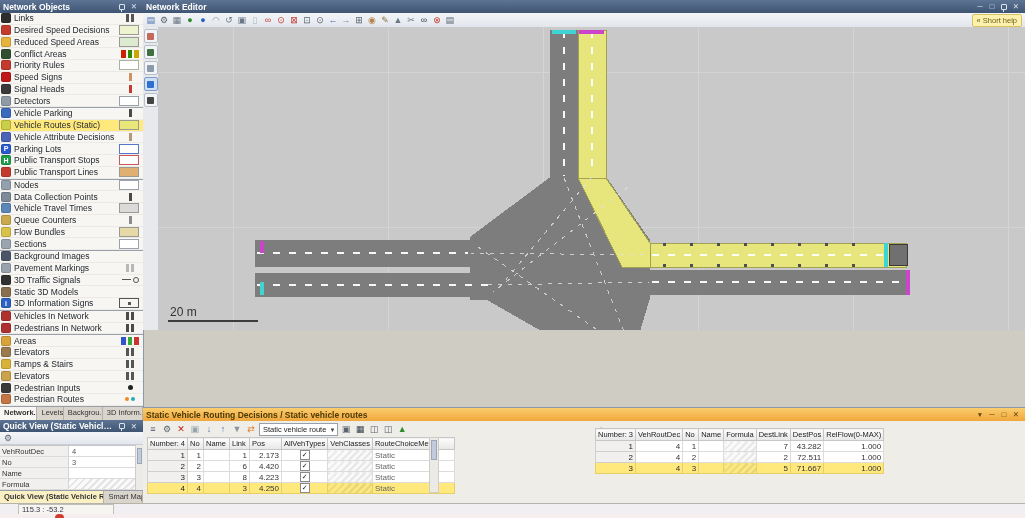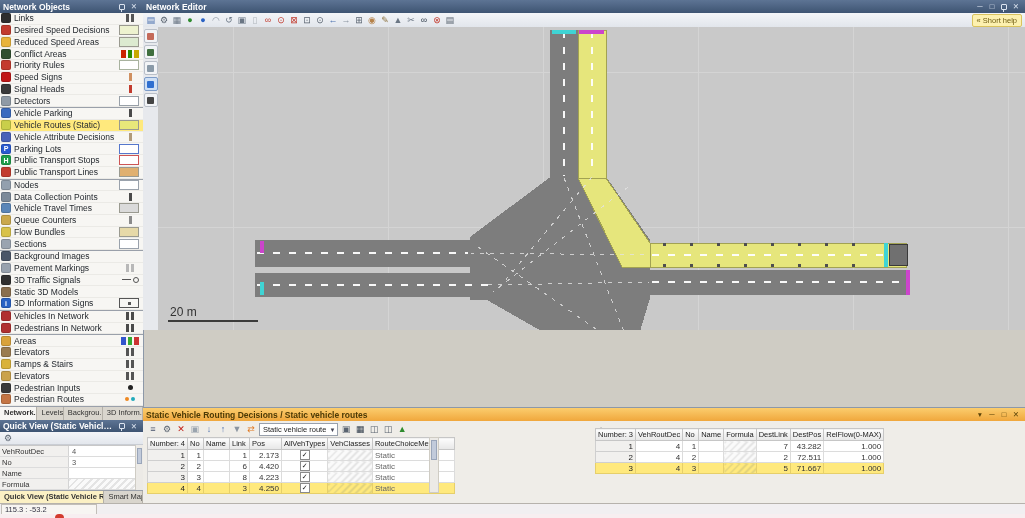--- a/index.html
+++ b/index.html
@@ -67,21 +67,21 @@
   table.vtable td.c{text-align:center;}
   table.vtable td.muted{color:#666;}
   table.vtable td.hatched{background:repeating-linear-gradient(135deg,#e4e4e4 0 2px,#fafafa 2px 5px);}
   table.vtable tr.selected td{background:#ffe97d;border-color:#e6cf6a;}
   table.vtable tr.selected td.hatched{background:repeating-linear-gradient(135deg,#e3d37a 0 2px,#ffe97d 2px 5px);}
   .chk{display:inline-block;width:8px;height:8px;border:1px solid #8a8a8a;background:#fff;font-size:7px;line-height:8px;text-align:center;color:#222;vertical-align:middle;}
   .tbl-scroll{position:absolute;width:8px;background:#eceae6;border:1px solid #cfccc4;}
   .tbl-scroll .thumb{position:absolute;left:1px;right:1px;top:2px;height:18px;background:#c2cbdb;border:1px solid #9aa6ba;}
   
   .statusbar{position:absolute;left:0;top:503px;width:1025px;height:11px;background:#f1eff1;border-top:1px solid #b6b2ac;display:flex;align-items:center;}
-  .coords-cell{height:9px;min-width:88px;margin-left:1px;border:1px solid #c2beb8;background:#f7f5f2;font-size:7.5px;color:#334;display:flex;align-items:center;padding:0 3px;}
+  .coords-cell{height:9px;min-width:88px;margin-left:18px;border:1px solid #c2beb8;background:#f7f5f2;font-size:7.5px;color:#334;display:flex;align-items:center;padding:0 3px;}
   .bottomstrip{position:absolute;left:0;top:514px;width:1025px;height:4px;background:#f7eef0;}
   .bottomstrip .taskbar-dot{position:absolute;left:55px;top:0;width:9px;height:4px;background:#d23b2e;border-radius:4px 4px 0 0;}
 </style>
 </head>
 <body>
 
 <div class="app">
 
   <div class="sidebar">
     <div class="titlebar">

